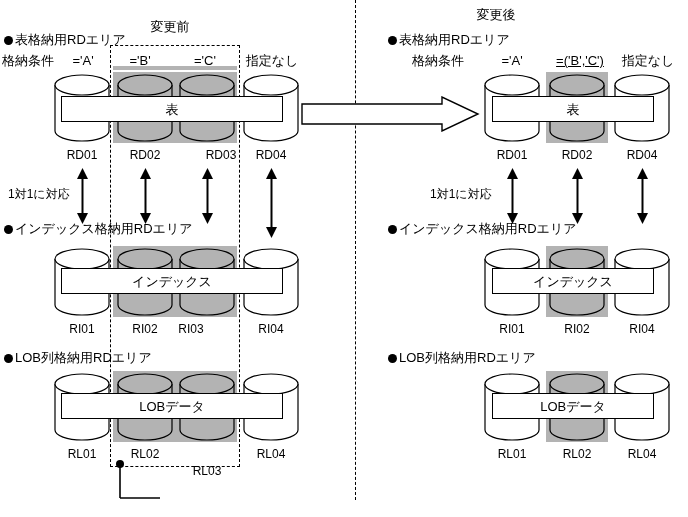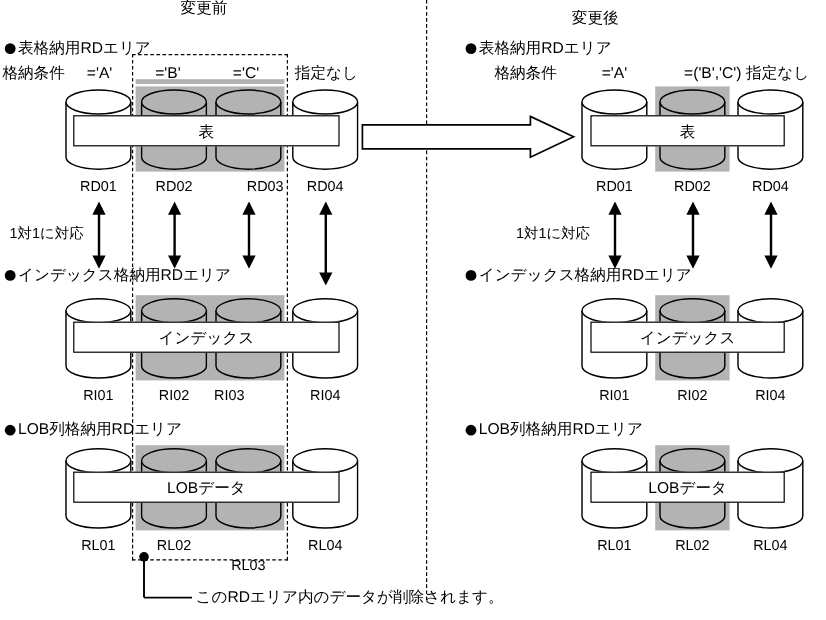--- a/index.html
+++ b/index.html
@@ -90,21 +90,21 @@
   
   .leader svg { display: block; }
 </style>
 </head>
 <body>
 
 <div id="root">
 
   <div class="v-divider" style="left:355px; top:0px; height:500px;"></div>
 
-  <div class="abs txt center-x" style="left:170px; top:0;">変更前</div>
+  <div class="abs txt center-x" style="left:170px; top:20px;">変更前</div>
   <div class="abs txt center-x" style="left:496px; top:8px;">変更後</div>
 
   <div class="dash-rect" style="left:110px; top:45px; width:130px; height:422px;"></div>
 
   <div class="abs heading" style="left:4px; top:33px;">
     <span class="bullet"></span><span>表格納用RDエリア</span>
   </div>
 
   <div class="abs txt" style="left:2px; top:54px;">格納条件</div>
   <div class="abs txt center-x" style="left:83px; top:54px;">='A'</div>
@@ -254,35 +254,34 @@
   <div class="abs txt-sm center-x" style="left:207px; top:464px;">RL03</div>
   <div class="abs txt-sm center-x" style="left:271px; top:447px;">RL04</div>
 
   <div class="abs leader" style="left:112px; top:460px;">
     <svg width="60" height="44" viewBox="0 0 60 44">
       <circle cx="8" cy="4" r="4" fill="#000"></circle>
       <line x1="8" y1="4" x2="8" y2="38" stroke="#000" stroke-width="1.6"></line>
       <line x1="8" y1="38" x2="48" y2="38" stroke="#000" stroke-width="1.6"></line>
     </svg>
   </div>
-  <div class="abs txt" style="left:163px; top:491px;">このRDエリア内のデータが削除されます。</div>
 
   <div class="abs merge-arrow" style="left:300px; top:96px;">
     <svg width="180" height="36" viewBox="0 0 180 36">
       <polygon points="2,8 142,8 142,1 178,18 142,35 142,28 2,28" fill="#ffffff" stroke="#000" stroke-width="1.4"></polygon>
     </svg>
   </div>
 
   <div class="abs heading" style="left:388px; top:33px;">
     <span class="bullet"></span><span>表格納用RDエリア</span>
   </div>
 
   <div class="abs txt" style="left:412px; top:54px;">格納条件</div>
   <div class="abs txt center-x" style="left:512px; top:54px;">='A'</div>
-  <div class="abs txt center-x" style="left:594px; top:54px;">=('B','C')</div>
+  <div class="abs txt center-x" style="left:580px; top:54px;text-decoration:underline;">=('B','C')</div>
   <div class="abs txt center-x" style="left:648px; top:54px;">指定なし</div>
 
   <div class="abs gray-band" style="left:546px; top:72px; width:62px; height:71px;"></div>
 
   <div class="cyl" style="left:484px; top:74px;">
     <svg width="56" height="68" viewBox="0 0 56 68">
       <path d="M1,11 L1,57 A27,10 0 0 0 55,57 L55,11" fill="#ffffff" stroke="#000" stroke-width="1.2"></path>
       <ellipse cx="28" cy="11" rx="27" ry="10" fill="#ffffff" stroke="#000" stroke-width="1.2"></ellipse>
     </svg>
   </div>

